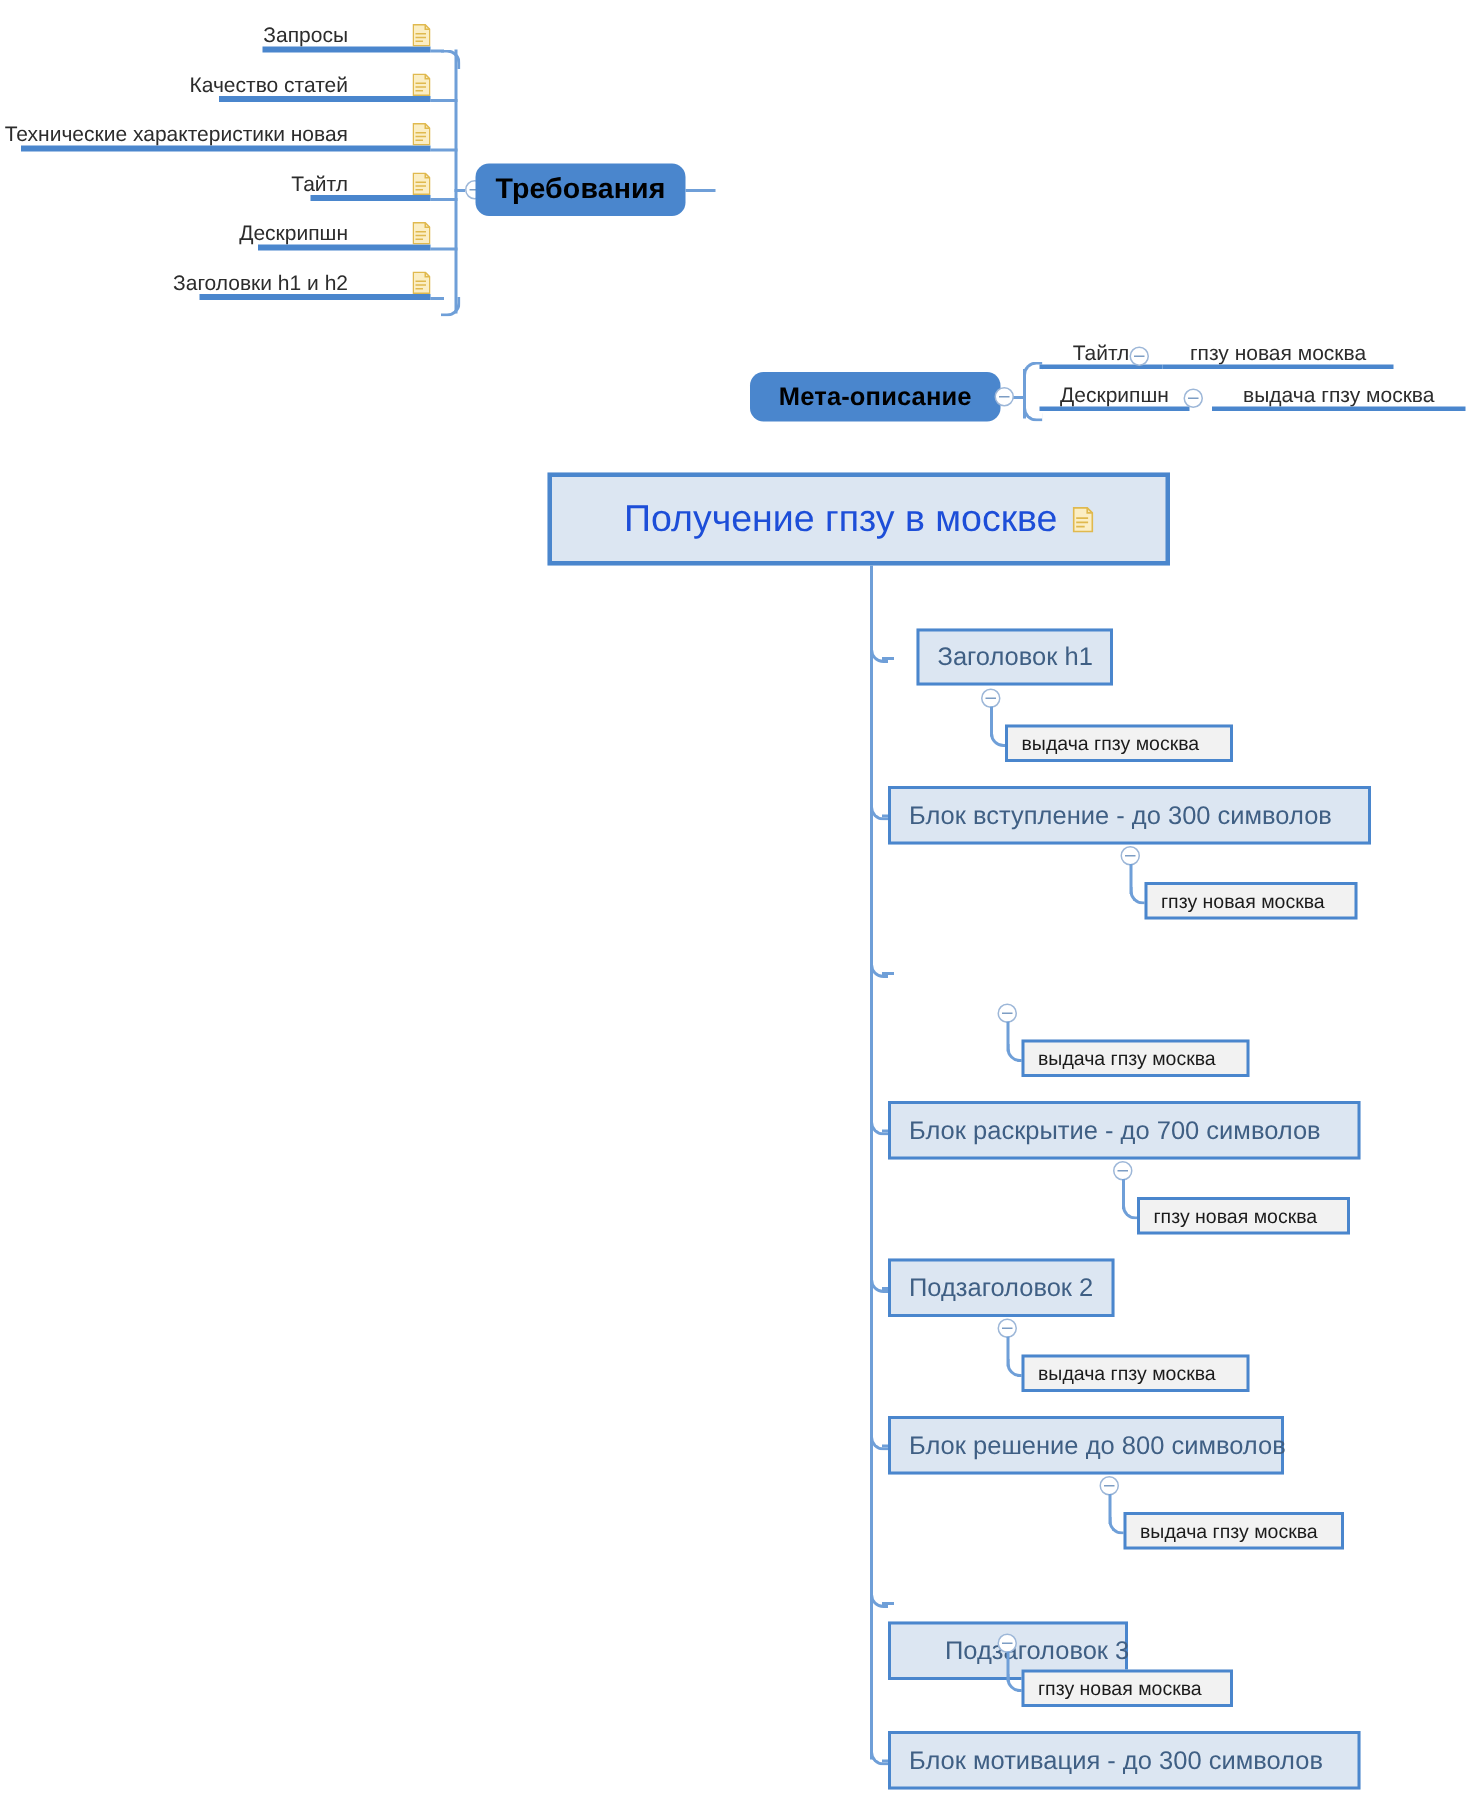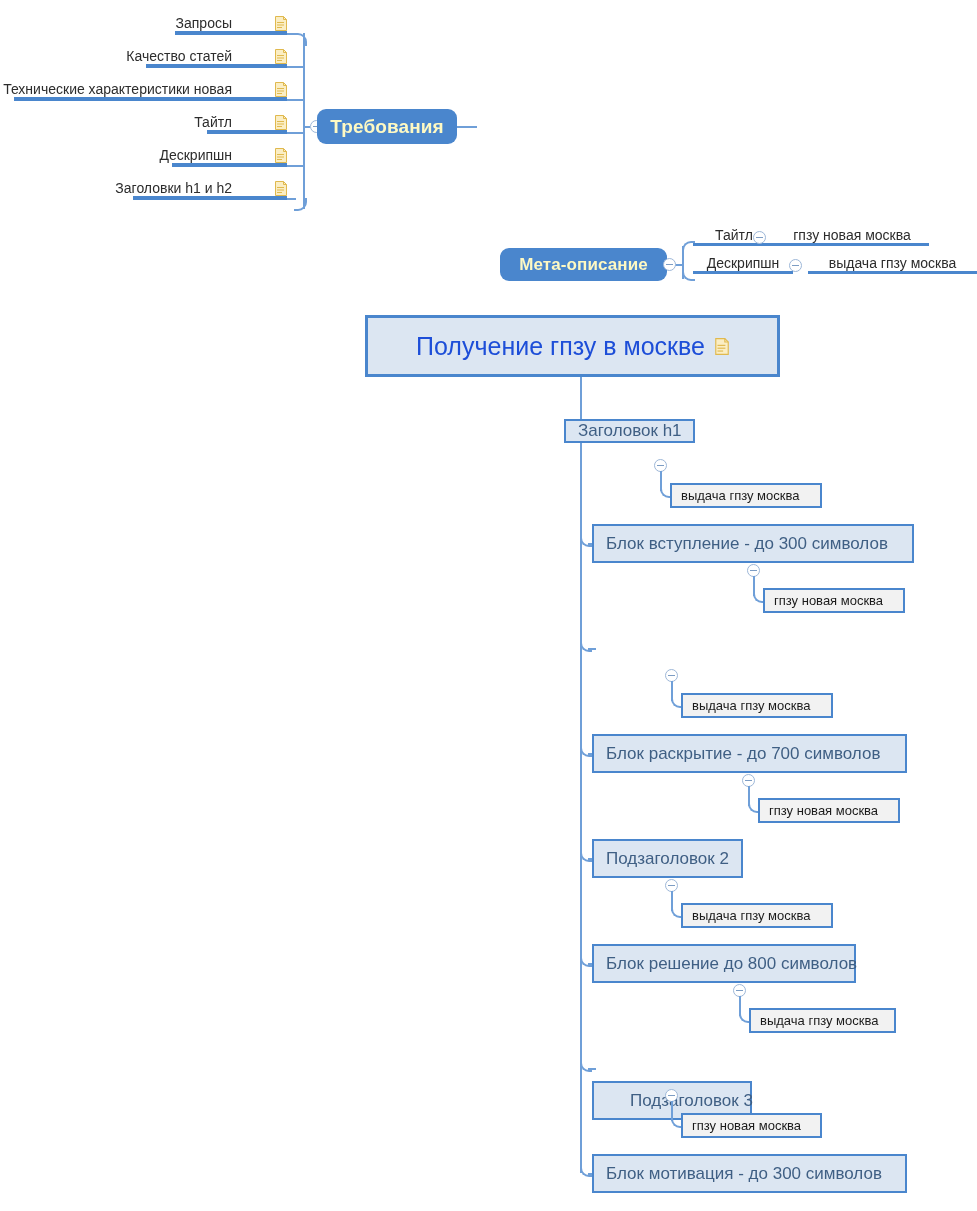--- a/index.html
+++ b/index.html
@@ -13,21 +13,21 @@
   #canvas{position:relative;width:977px;height:1211px;}
 
   
   .abs{position:absolute;}
 
   
   .pill{
     position:absolute;
     background:#4a86cd;
     border-radius:9px;
-    color:#fef9c3;
+    color:#000000;
     font-weight:bold;
     display:flex;align-items:center;justify-content:center;
     box-sizing:border-box;
     letter-spacing:.1px;
   }
 
   
   .mainbox{
     position:absolute;
     background:#dce6f2;
@@ -267,21 +267,21 @@
             <line x1="2" y1="11.5" x2="7" y2="11.5"></line>
           </g>
         </svg>
     </span>
   </div>
 
   <div class="vline thinline abs" style="left:580px;top:377px;height:796px;"></div>
 
   <div class="elbow el-bl abs" style="left:580px;top:430px;width:10px;height:10px;border-color:#6f9fd8;"></div>
   <div class="hline thinline abs" style="left:588px;top:438px;width:8px;height:2px;"></div>
-  <div class="box1" style="left:564px;top:419px;width:131px;height:24px;">
+  <div class="box1" style="left:611px;top:419px;width:131px;height:38px;">
     <span>Заголовок h1</span>
   </div>
   <div class="tog" style="left:654px;top:459px;"></div>
   <div class="vline thinline abs" style="left:660px;top:471px;height:20px;"></div>
   <div class="elbow el-bl abs" style="left:660px;top:486px;width:10px;height:10px;border-color:#6f9fd8;"></div>
   <div class="box2" style="left:670px;top:483px;width:152px;height:25px;">
     <span>выдача гпзу москва</span>
   </div>
 
   <div class="elbow el-bl abs" style="left:580px;top:535px;width:10px;height:10px;border-color:#6f9fd8;"></div>

